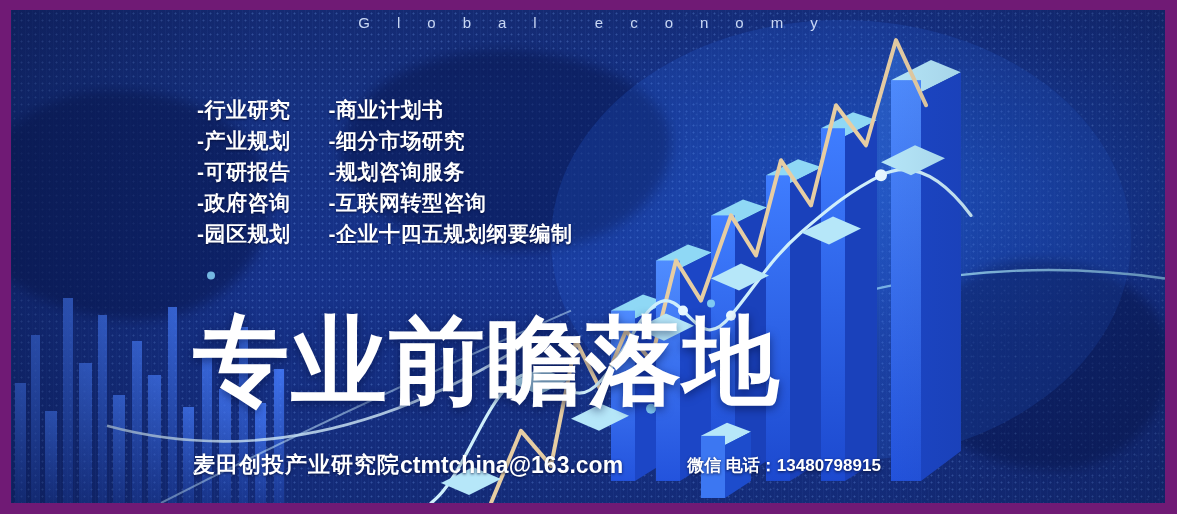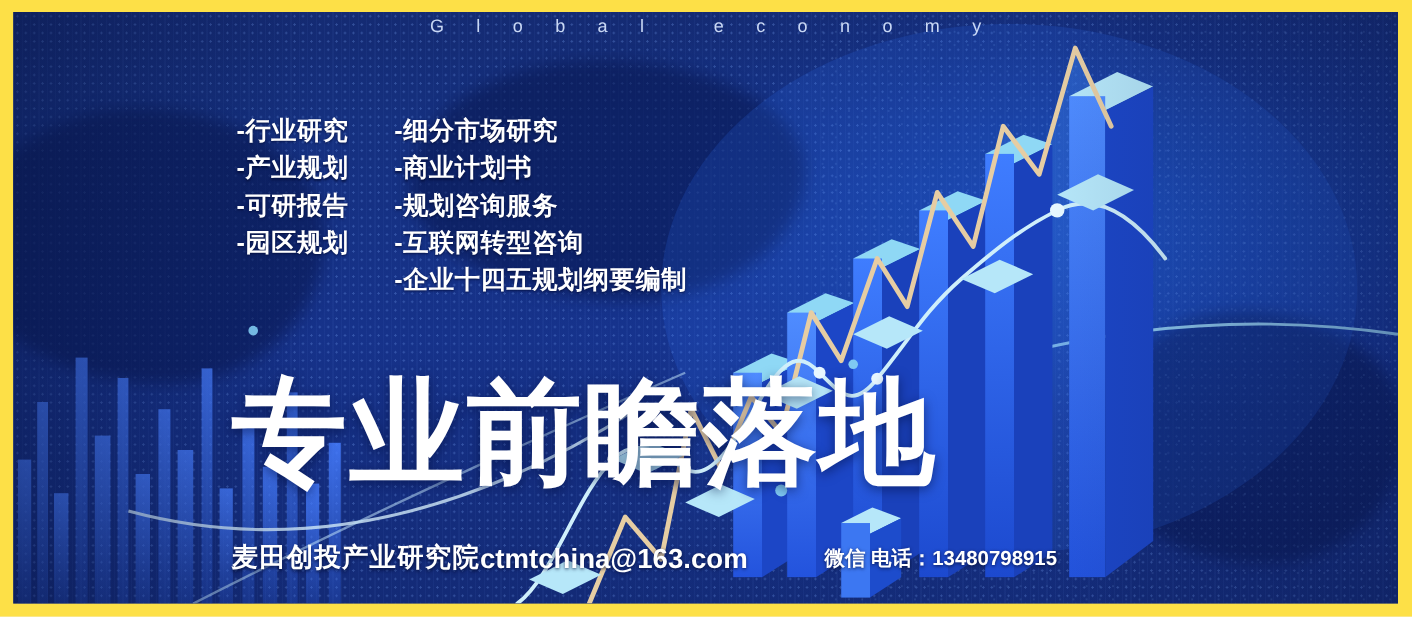--- a/index.html
+++ b/index.html
@@ -3,21 +3,21 @@
 <meta charset="utf-8">
 <style>
   html,body{margin:0;padding:0;background:#f4f4f4;}
   body{font-family:"Liberation Sans","DejaVu Sans",sans-serif;}
 
   #banner{
     position:relative;
     width:1177px;height:514px;
     box-sizing:border-box;
     padding:10px 12px 11px 11px;
-    background:#fde047;
+    background:#701a75;
     overflow:hidden;
   }
 
   #stage{
     position:relative;
     width:100%;height:100%;
     overflow:hidden;
     background:
       radial-gradient(ellipse 60% 70% at 78% 38%, rgba(30,90,210,.55) 0%, rgba(22,60,170,.22) 45%, rgba(0,0,0,0) 72%),
       linear-gradient(180deg,#142a72 0%,#15307f 18%,#16328a 55%,#132a76 100%);
@@ -234,25 +234,26 @@
 
     <div class="vignette"></div>
 
     <div class="headword">Global economy</div>
 
     <div class="lists">
       <div class="col">
         <div class="svc">-行业研究</div>
         <div class="svc">-产业规划</div>
         <div class="svc">-可研报告</div>
+        <div class="svc">-政府咨询</div>
         <div class="svc">-园区规划</div>
       </div>
       <div class="col">
+        <div class="svc">-商业计划书</div>
         <div class="svc">-细分市场研究</div>
-        <div class="svc">-商业计划书</div>
         <div class="svc">-规划咨询服务</div>
         <div class="svc">-互联网转型咨询</div>
         <div class="svc">-企业十四五规划纲要编制</div>
       </div>
     </div>
 
     <div class="headline">
       <span>专业</span>
       <span>前瞻</span>
       <span>落地</span>

